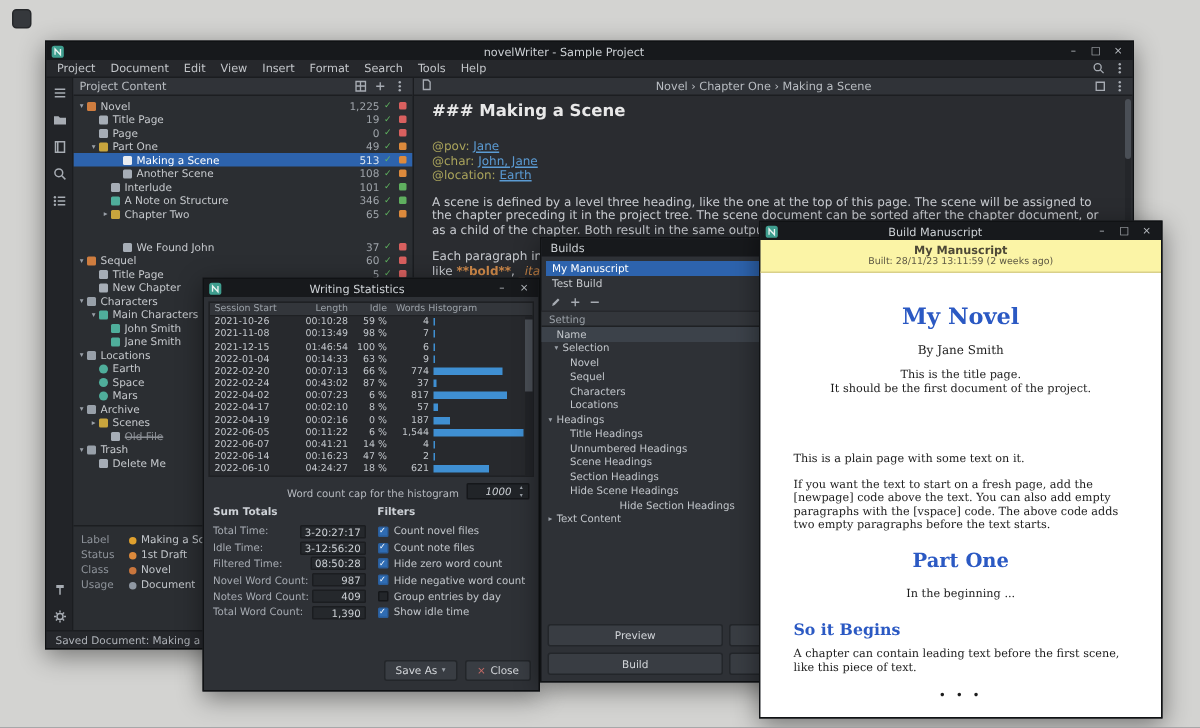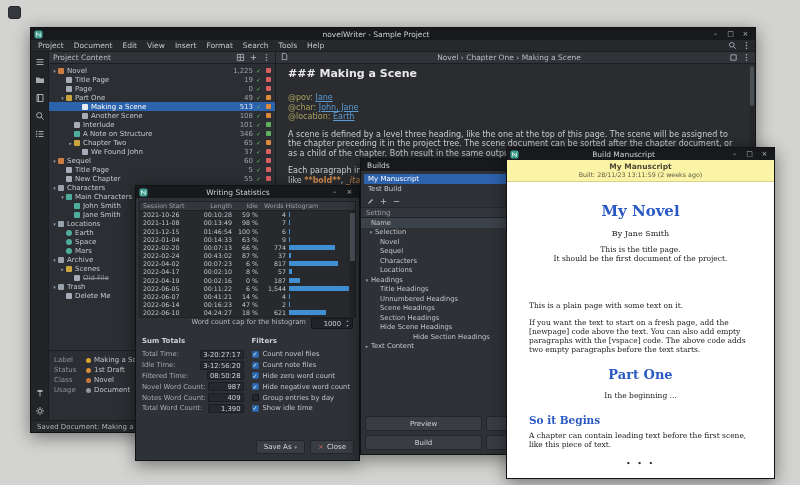--- a/index.html
+++ b/index.html
@@ -81,22 +81,22 @@
   .st-header { display:flex; height:9px; align-items:center; background:#33363b; border-bottom:1px solid #1f2124; font-size:6.3px; color:#9aa0a7; padding-right:6px; }
   .st-row { display:flex; height:8.2px; align-items:center; font-size:6.3px; color:#c2c6cb; padding-right:6px; }
   .st-date { width:56px; padding-left:3px; flex:none; }
   .st-len { width:36px; text-align:right; flex:none; }
   .st-idle { width:26px; text-align:right; flex:none; }
   .st-words { width:30px; text-align:right; flex:none; padding-right:2px; }
   .st-barwrap { flex:1; height:5px; margin-left:1px; position:relative; }
   .st-bar { height:5px; background:#3f8fd2; }
   .st-scroll { position:absolute; right:0; top:9px; bottom:0; width:5px; background:#222428; }
   .st-thumb { width:5px; height:48px; background:#4a4f56; margin-top:2px; }
-  .spin-row { height:15px; display:flex; align-items:flex-start; justify-content:flex-end; gap:5px; font-size:6.8px; color:#b6bac0; padding:0 3px; flex:none; }
-  .spinbox { width:42px; height:11px; background:#212428; border:1px solid #15171a; display:flex; align-items:center; border-radius:1px; }
+  .spin-row { height:15px; display:flex; align-items:flex-end; justify-content:flex-end; gap:5px; font-size:6.8px; color:#b6bac0; padding:0 3px; flex:none; }
+  .spinbox { width:42px; height:11px; background:#212428; border:1px solid #15171a; display:flex; align-items:center; border-radius:1px;font-style:italic; }
   .spin-val { flex:1; text-align:right; padding-right:2px; font-size:6.8px; color:#ccd0d5; }
   .spin-arrows { width:9px; display:flex; flex-direction:column; align-items:center; font-size:4px; line-height:4.5px; color:#9aa0a7; }
   .groups { flex:1; display:flex; gap:8px; padding:4px 3px 0; min-height:0; }
   .group { flex:1; min-width:0; }
   .group-title { font-size:7px; font-weight:bold; color:#cdd1d6; margin-bottom:4px; }
   .sum-row { display:flex; justify-content:space-between; align-items:center; height:10.8px; font-size:6.8px; }
   .sum-label { color:#a6abb2; white-space:nowrap; }
   .sum-value { background:#25282c; border:1px solid #1b1d20; color:#ccd0d5; min-width:36px; text-align:right; padding:0 2px; height:9px; line-height:8px; border-radius:1px; }
   .filter-row { display:flex; align-items:center; height:10.8px; font-size:6.8px; color:#c2c6cb; gap:4px; white-space:nowrap; }
   .cb { width:7px; height:7px; background:#23262a; border:1px solid #15171a; border-radius:1px; display:inline-flex; align-items:center; justify-content:center; font-size:5.5px; color:#fff; flex:none; }
@@ -330,21 +330,21 @@
               <span class="t-dot" style="background: rgb(95, 175, 95);"></span>
             </div>
             <div class="tree-row" style="padding-left: 18px;">
               <span class="t-arrow">▸</span>
               <span class="t-icon" style="background: rgb(201, 165, 61);"></span>
               <span class="t-label">Chapter Two</span>
               <span class="t-count">65</span>
               <span class="t-check">✓</span>
               <span class="t-dot" style="background: rgb(221, 138, 60);"></span>
             </div>
-            <div class="tree-row" style="padding-left: 26px;">
+            <div class="tree-row" style="padding-left: 26px; margin-top: 13px;">
               <span class="t-arrow"></span>
               <span class="t-icon" style="background: rgb(166, 173, 182);"></span>
               <span class="t-label">We Found John</span>
               <span class="t-count">37</span>
               <span class="t-check">✓</span>
               <span class="t-dot" style="background: rgb(217, 96, 95);"></span>
             </div>
             <div class="tree-row" style="padding-left: 2px;">
               <span class="t-arrow">▾</span>
               <span class="t-icon" style="background: rgb(207, 125, 63);"></span>

